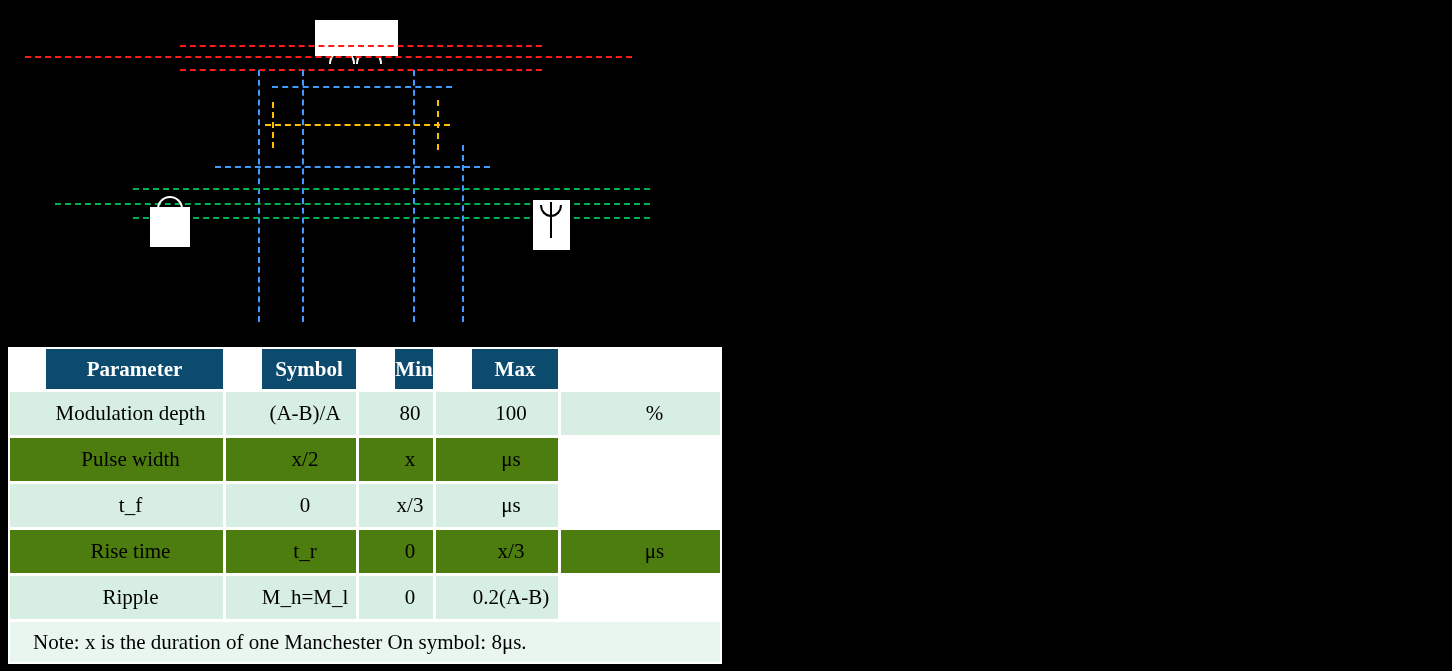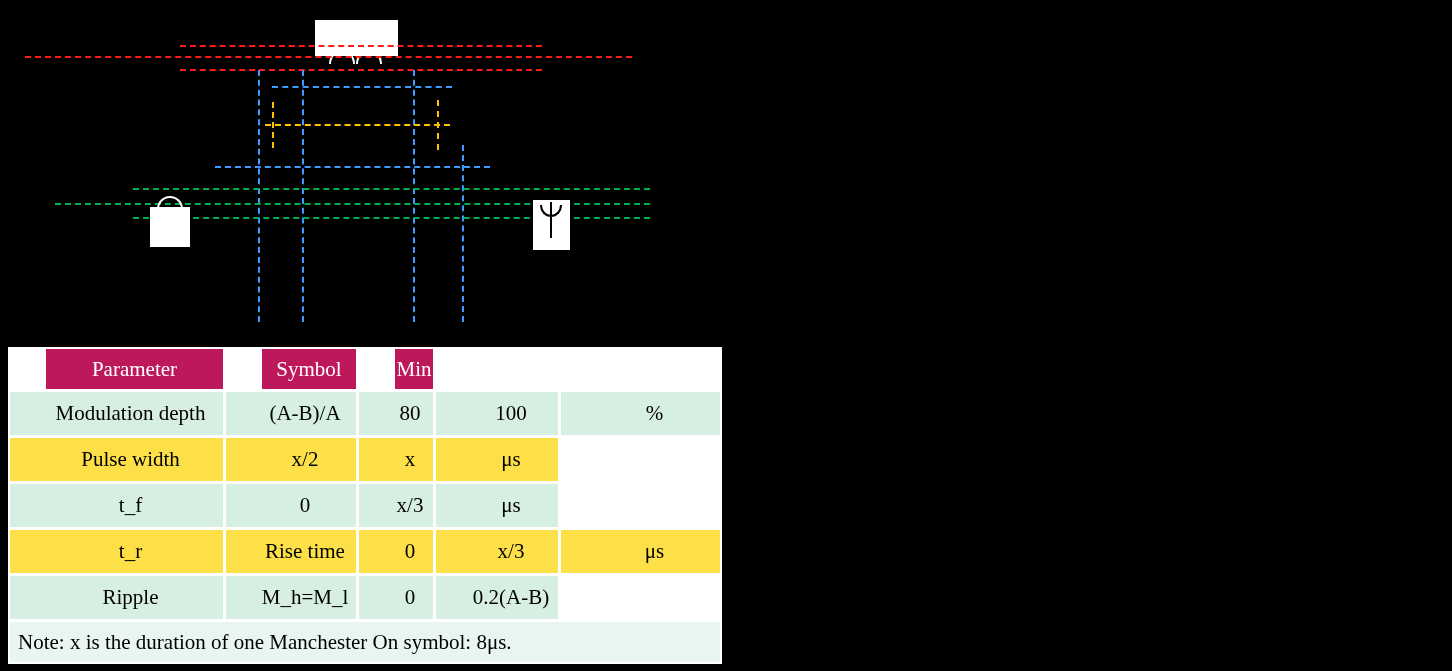--- a/index.html
+++ b/index.html
@@ -65,34 +65,34 @@
     gap: 3px;
   }
   .cell {
     display: flex;
     align-items: center;
     justify-content: center;
     height: 43px;
     text-align: center;
   }
   .thead .cell {
-    background: #be185d;
+    background: #0c4a6e;
     color: #FFFFFF;
-    font-weight: normal;
+    font-weight: bold;
     height: 40px;
     margin-left: 36px;
   }
   .row-odd  .cell { background: #D7EEE3; padding-left: 28px; }
-  .row-even .cell { background: #fde047; padding-left: 28px; }
+  .row-even .cell { background: #4d7c0f; padding-left: 28px; }
   .note-row {
     background: #E9F6EF;
     height: 40px;
     display: flex;
     align-items: center;
-    padding-left: 8px;
+    padding-left: 23px;
   }
   .it { }
 </style>
 </head>
 <body>
 
 <div class="stage">
 
   <div class="diagram">
 
@@ -127,20 +127,21 @@
     <div class="vline-black" style="left:550px; top:202px; height:36px;"></div>
     <div class="arc-down-black" style="left:540px; top:205px; width:22px; height:12px;"></div>
   </div>
 
   <div class="param-table">
 
     <div class="trow thead">
       <div class="cell">Parameter</div>
       <div class="cell">Symbol</div>
       <div class="cell">Min</div>
+      <div class="cell">Max</div>
     </div>
 
     <div class="trow row-odd">
       <div class="cell">Modulation depth</div>
       <div class="cell">(A-B)/A</div>
       <div class="cell">80</div>
       <div class="cell">100</div>
       <div class="cell">%</div>
     </div>
 
@@ -152,22 +153,22 @@
     </div>
 
     <div class="trow row-odd">
       <div class="cell">t_f</div>
       <div class="cell">0</div>
       <div class="cell">x/3</div>
       <div class="cell it">μs</div>
     </div>
 
     <div class="trow row-even">
+      <div class="cell">Rise time</div>
       <div class="cell">t_r</div>
-      <div class="cell">Rise time</div>
       <div class="cell">0</div>
       <div class="cell">x/3</div>
       <div class="cell it">μs</div>
     </div>
 
     <div class="trow row-odd">
       <div class="cell">Ripple</div>
       <div class="cell">M_h=M_l</div>
       <div class="cell">0</div>
       <div class="cell">0.2(A-B)</div>

